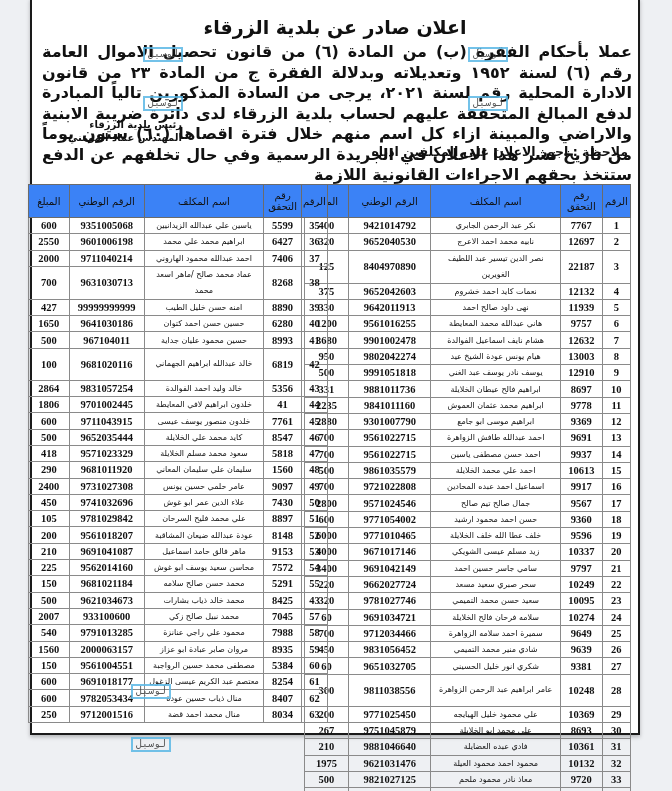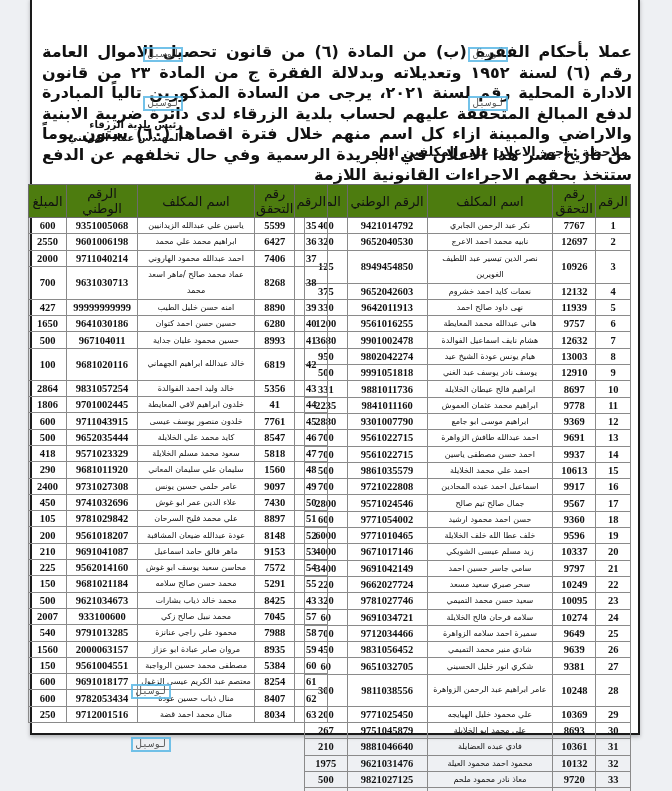--- a/index.html
+++ b/index.html
@@ -3,34 +3,35 @@
 <meta charset="utf-8">
 <style>
   html,body{margin:0;padding:0;}
   body{width:672px;height:791px;background:#eef0f3;position:relative;overflow:hidden;font-family:"DejaVu Sans","Liberation Sans",sans-serif;}
   .doc{position:absolute;left:30px;top:-2px;width:610px;height:737px;background:#fff;border:2px solid #1a1a1a;box-shadow:0 2px 4px rgba(0,0,0,.25);box-sizing:border-box;direction:rtl;}
   .title{position:absolute;top:16px;left:0;right:0;text-align:center;font-weight:bold;font-size:19px;color:#111;font-family:"DejaVu Sans",sans-serif;}
   .body-text{position:absolute;top:42px;left:10px;right:6px;font-size:16px;line-height:20.5px;font-weight:bold;color:#111;text-align:justify;text-align-last:right;}
   .sig{position:absolute;top:118px;left:0;width:150px;font-size:10px;line-height:13px;font-weight:bold;color:#111;text-align:right;}
   .note{position:absolute;top:144px;right:10px;font-size:12.5px;font-weight:bold;color:#111;}
   table.t{position:absolute;border-collapse:collapse;font-family:"Liberation Serif","DejaVu Serif",serif;font-size:10.5px;color:#111;}
-  table.t th{background:#4d7c0f;font-weight:normal;font-size:13px;height:30px;border:1px solid #6b6b6b;font-family:"DejaVu Sans",sans-serif;}
+  table.t th{background:#3b82f6;font-weight:normal;font-size:10px;height:30px;border:1px solid #6b6b6b;font-family:"DejaVu Sans",sans-serif;}
   table.t td{border:1px solid #8a8a8a;height:15.3px;padding:0 2px;text-align:center;font-weight:bold;white-space:nowrap;}
   table.t td.name{font-family:"DejaVu Sans",sans-serif;font-weight:normal;font-size:8px;}
   table.t tr.tall td{height:31px;}
   table.t td.name.wrap{white-space:normal;line-height:16px;}
   #tright{right:7px;top:184px;width:327px;}
   #tleft{right:310px;top:184px;width:300px;}
   .wm{position:absolute;color:#404040;font-family:"DejaVu Sans Mono",monospace;font-weight:normal;font-size:15px;letter-spacing:1px;opacity:.85;direction:ltr;}
   .wm span{display:inline-block;border:2px solid #5bb8e6;padding:0 3px;height:11px;line-height:10px;font-size:10px;margin-right:2px;}
 </style>
 </head>
 <body>
 
 <div class="doc">
+  <div class="title">اعلان صادر عن بلدية الزرقاء</div>
   <div class="body-text">عملا بأحكام الفقرة (ب) من المادة (٦) من قانون تحصيل الاموال العامة رقم (٦) لسنة ١٩٥٢ وتعديلاته وبدلالة الفقرة ج من المادة ٢٣ من قانون الادارة المحلية رقم لسنة ٢٠٢١، يرجى من السادة المذكورين تالياً المبادرة لدفع المبالغ المتحققة عليهم لحساب بلدية الزرقاء لدى دائرة ضريبة الابنية والاراضي والمبينة ازاء كل اسم منهم خلال فترة اقصاها (٦٠) ستون يوماً من تاريخ نشر هذا الاعلان في الجريدة الرسمية وفي حال تخلفهم عن الدفع ستتخذ بحقهم الاجراءات القانونية اللازمة</div>
   <div class="sig">
     <div>رئيس بلدية الزرقاء</div>
     <div>المهندس عماد المومني</div>
   </div>
   <div class="note">ملاحظة : اجور الاعلان على المكلفين ادناه</div>
 
   <table class="t" id="tright">
     <colgroup>
         <col style="width:25px">
@@ -58,23 +59,23 @@
         </tr>
         <tr>
           <td>2</td>
           <td>12697</td>
           <td class="name">نابيه محمد احمد الاعرج</td>
           <td>9652040530</td>
           <td>320</td>
         </tr>
         <tr class="tall">
           <td>3</td>
-          <td>10926</td>
+          <td>22187</td>
           <td class="name wrap">نصر الدين تيسير عبد اللطيف الغويرين</td>
-          <td>8949454850</td>
+          <td>8404970890</td>
           <td>125</td>
         </tr>
         <tr>
           <td>4</td>
           <td>12132</td>
           <td class="name">نعمات كايد احمد خشروم</td>
           <td>9652042603</td>
           <td>375</td>
         </tr>
         <tr>

